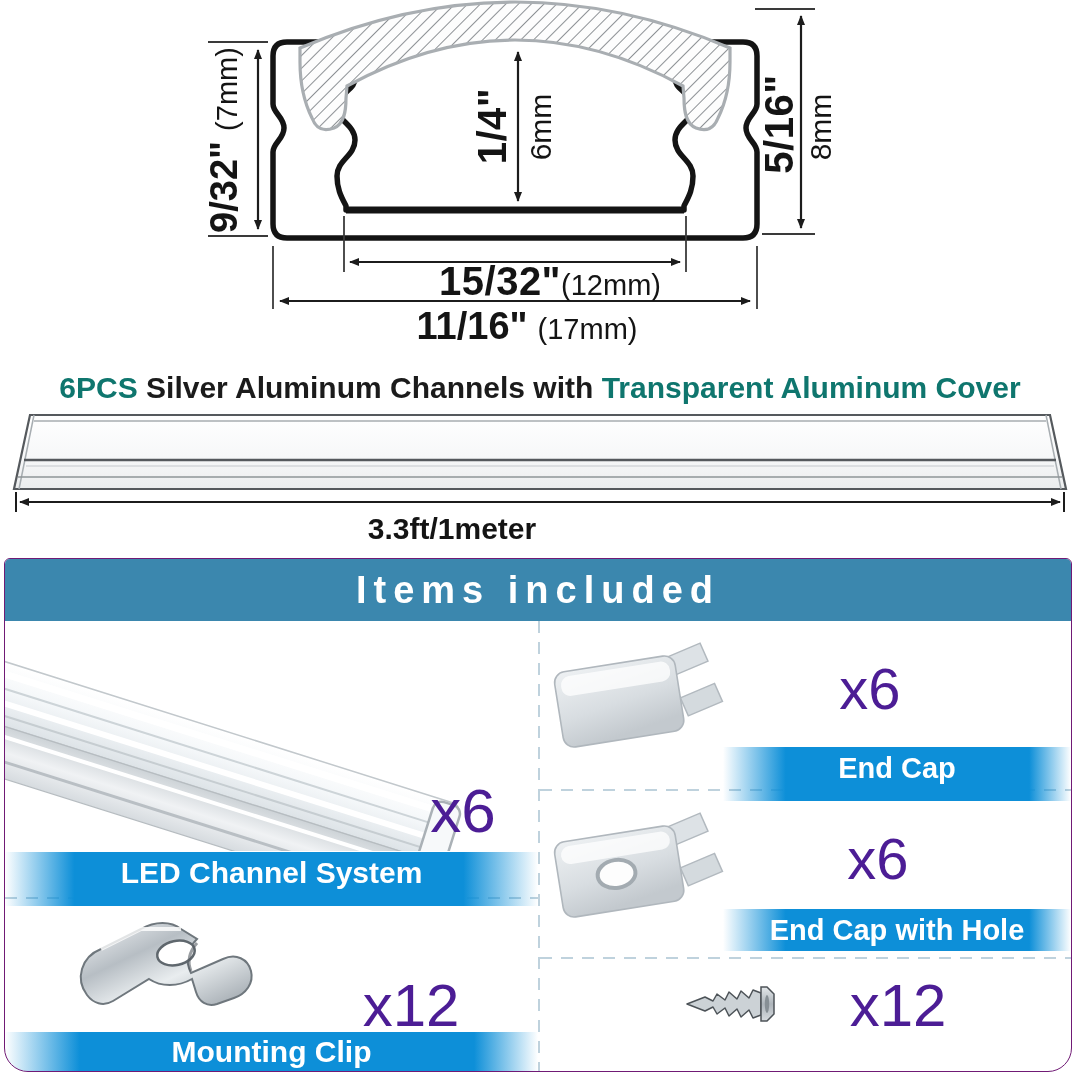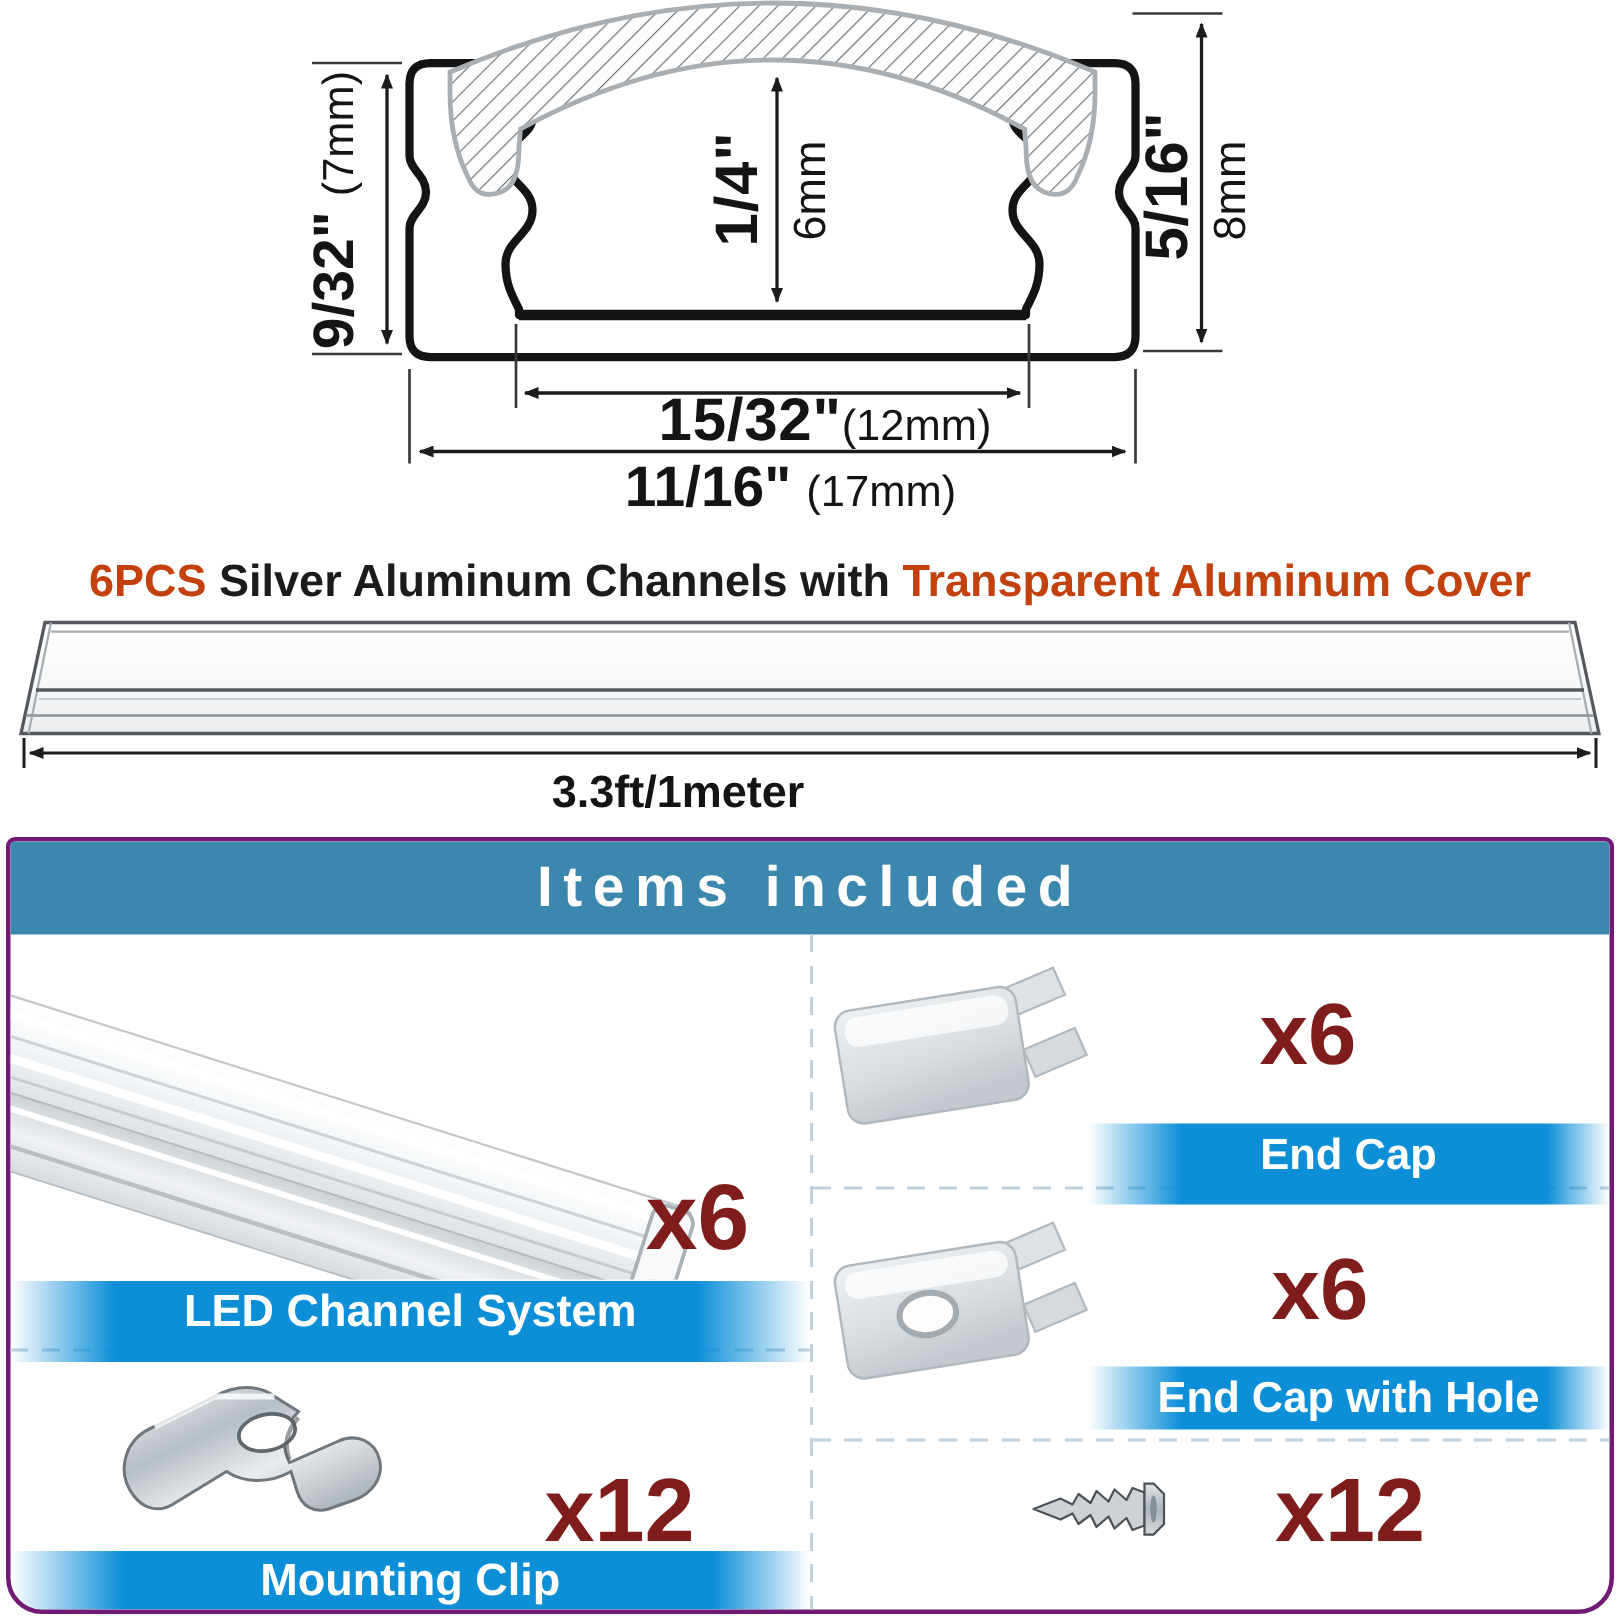--- a/index.html
+++ b/index.html
@@ -18,41 +18,41 @@
   #lab-depth-in{left:492px;top:126px;}
   #lab-depth-mm{left:541px;top:127px;}
   #lab-total-in{left:779px;top:124px;}
   #lab-total-mm{left:821px;top:127px;}
   #lab-win{left:550px;top:281px;}
   #lab-wout{left:527px;top:326px;}
 
   
   .prod-title{position:absolute;left:0;top:371px;width:1080px;text-align:center;
               font-size:30px;font-weight:700;color:#1b1b1b;}
-  .prod-title .blue{color:#c2410c;}
+  .prod-title .blue{color:#0f766e;}
   .len-label{position:absolute;left:0;top:512px;width:904px;text-align:center;
              font-size:30px;font-weight:700;color:#141414;}
 
   
   .items{position:absolute;left:4px;top:558px;width:1066px;height:512px;
-         border:3px solid #701a75;border-radius:6px 6px 24px 24px;background:#fff;overflow:hidden;}
+         border:1px solid #701a75;border-radius:6px 6px 24px 24px;background:#fff;overflow:hidden;}
   .items-header{position:absolute;left:0;top:0;width:100%;height:62px;background:#3b87ae;
                 color:#fff;font-size:38px;font-weight:700;letter-spacing:7px;
                 text-align:center;line-height:62px;}
   .hdash{position:absolute;height:2px;z-index:1;
          background:repeating-linear-gradient(90deg,#bfd2dd 0 12px,transparent 12px 21px);}
   .vdash{position:absolute;width:2px;z-index:1;
          background:repeating-linear-gradient(180deg,#bfd2dd 0 12px,transparent 12px 21px);}
   #vdash{left:533px;top:62px;height:450px;}
   #hdash-left{top:338px;left:0;width:533px;}
   #hdash-r1{top:230px;left:535px;width:531px;}
   #hdash-r2{top:398px;left:535px;width:531px;}
 
-  .qty{position:absolute;transform:translate(-50%,-50%);color:#7f1d1d;font-size:58px;
-       font-weight:700;z-index:2;}
+  .qty{position:absolute;transform:translate(-50%,-50%);color:#4c1d95;font-size:58px;
+       font-weight:400;z-index:2;}
   #led-qty{left:458px;top:251px;font-size:62px;}
   #endcap-qty{left:865px;top:129px;}
   #endcaph-qty{left:873px;top:299px;}
   #clip-qty{left:406px;top:446px;font-size:60px;}
   #screw-qty{left:893px;top:446px;font-size:60px;}
 
   .banner{position:absolute;z-index:2;color:#fff;font-weight:700;text-align:center;}
   #led-banner{left:0;width:533px;top:293px;height:54px;line-height:42px;font-size:30px;
     background:linear-gradient(90deg,rgba(13,143,216,0) 0%,#0d8fd8 13%,#0d8fd8 86%,rgba(13,143,216,0) 100%);}
   #endcap-banner{left:718px;width:348px;top:188px;height:54px;line-height:42px;font-size:29px;

